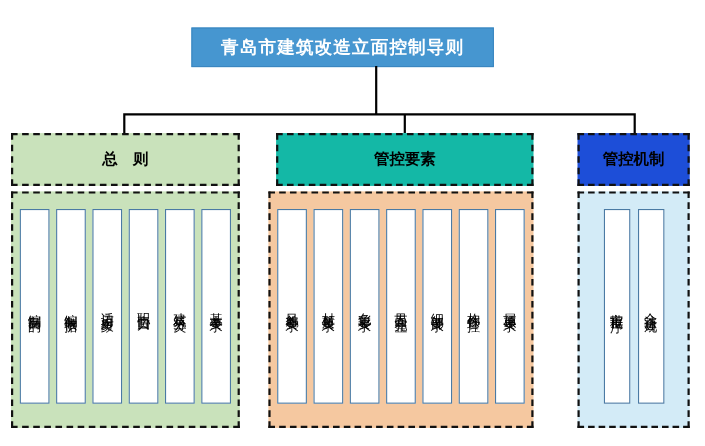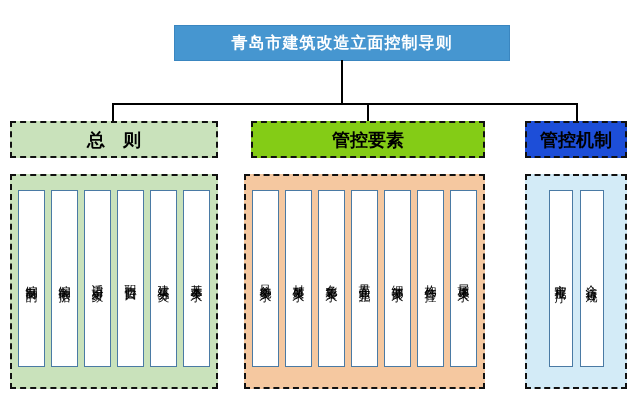--- a/index.html
+++ b/index.html
@@ -1,34 +1,34 @@
 <!DOCTYPE html>
 <html><head>
 <meta charset="utf-8">
 <style>
   html,body { margin:0; padding:0; background:#ffffff; }
   #canvas {
     position:relative; width:641px; height:405px; background:#ffffff;
     font-family:"Liberation Sans", sans-serif; overflow:hidden;
   }
   .root-box {
-    position:absolute; left:174px; top:25px; width:336px; height:36px;
+    position:absolute; left:174px; top:25px; width:275px; height:36px;
     background:#4696d0; border:1px solid #3a86c0; box-sizing:border-box;
     color:#ffffff; font-weight:bold; font-size:16px; letter-spacing:1px;
     display:flex; align-items:center; justify-content:center;
   }
   svg.connectors { position:absolute; left:0; top:0; }
   .branch-header {
-    position:absolute; top:121px; height:37px;
+    position:absolute; top:121px; height:48px;
     border:2px dashed #111111; box-sizing:border-box;
     display:flex; align-items:center; justify-content:center;
-    font-weight:bold; font-size:18px; color:#000000;
+    font-weight:bold; font-size:14px; color:#000000;
   }
   #h-general   { left:10px;  width:208px; background:#c9e2bb; }
-  #h-elements  { left:251px; width:234px; background:#84cc16; }
+  #h-elements  { left:251px; width:234px; background:#14b8a6; }
   #h-mechanism { left:525px; width:102px; background:#1d4ed8; }
   .branch-container {
     position:absolute; top:174px; height:215px;
     border:2px dashed #111111; box-sizing:border-box;
     display:flex; align-items:flex-start; justify-content:space-evenly;
     padding-top:14px;
   }
   #c-general   { left:10px;  width:208px; background:#c9e2bb; }
   #c-elements  { left:244px; width:241px; background:#f5c8a0; }
   #c-mechanism { left:525px; width:102px; background:#d3ebf7;

